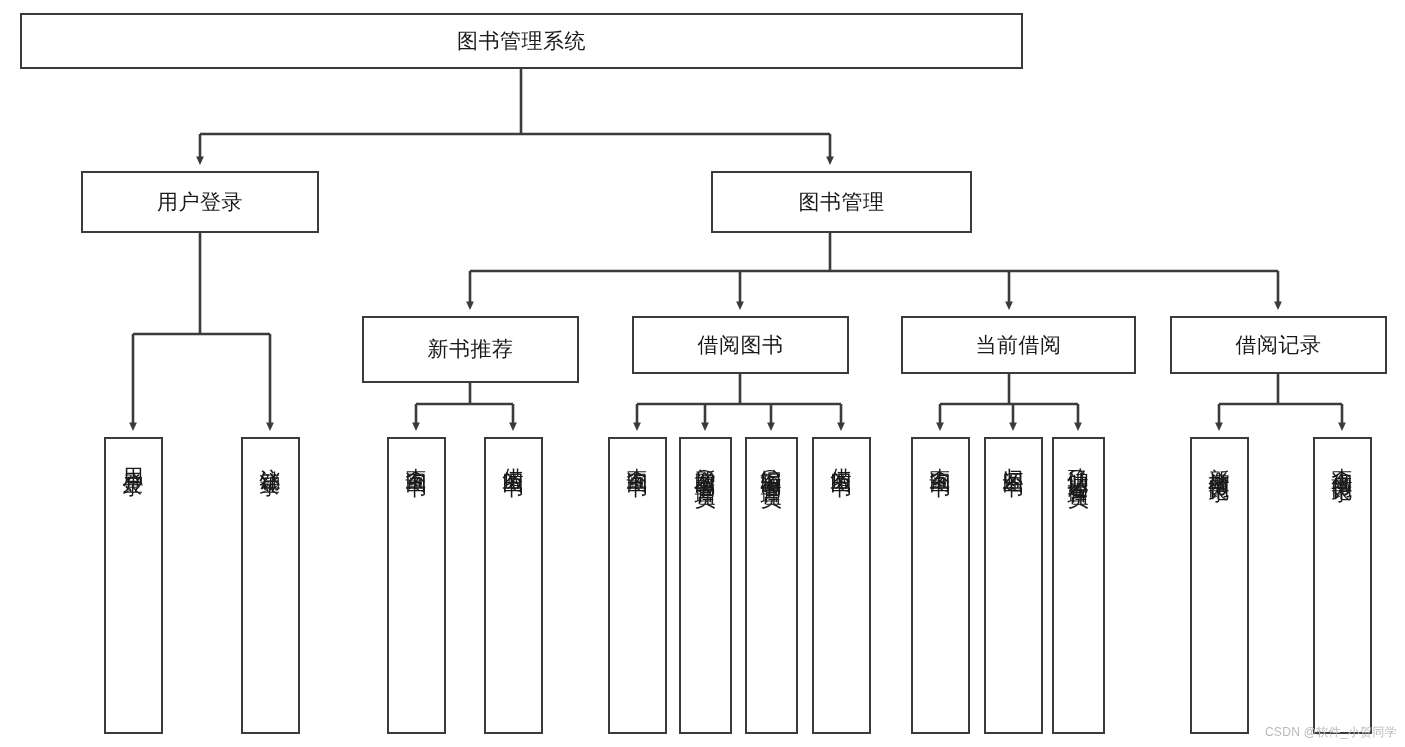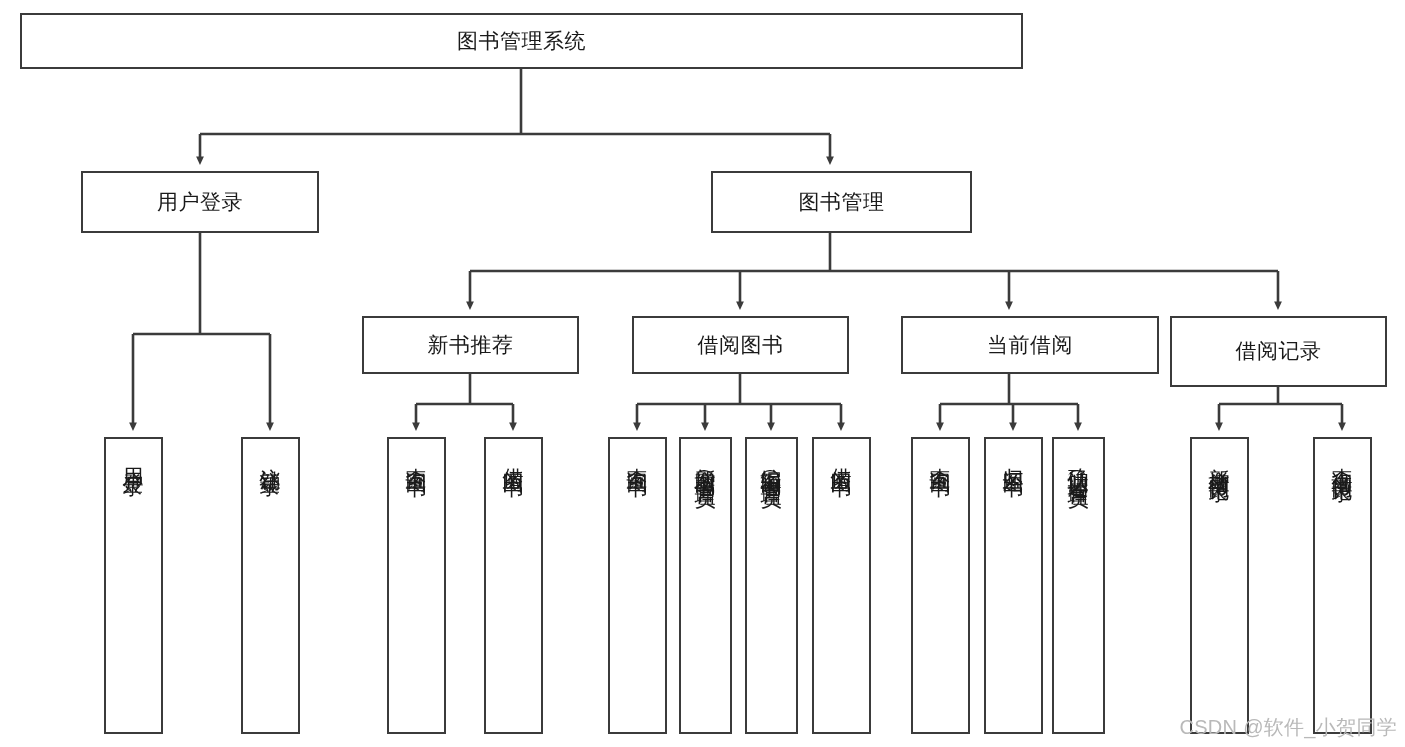--- a/index.html
+++ b/index.html
@@ -57,21 +57,21 @@
     writing-mode: vertical-rl;
     text-orientation: upright;
     font-size: 21px;
     letter-spacing: 3px;
     line-height: 1;
   }
   #watermark {
     position: absolute;
     right: 8px;
     bottom: 6px;
-    font-size: 20px;
+    font-size: 12px;
     color: #b9b9b9;
     z-index: 5;
     white-space: nowrap;
     letter-spacing: 0.3px;
   }
 </style>
 </head>
 <body>
 
 <div id="diagram-root">
@@ -130,30 +130,30 @@
     <span class="node-label">图书管理系统</span>
   </div>
 
   <div class="node horizontal" style="left: 81px; top: 171px; width: 238px; height: 62px;">
     <span class="node-label">用户登录</span>
   </div>
   <div class="node horizontal" style="left: 711px; top: 171px; width: 261px; height: 62px;">
     <span class="node-label">图书管理</span>
   </div>
 
-  <div class="node horizontal" style="left: 362px; top: 316px; width: 217px; height: 58px;">
+  <div class="node horizontal" style="left: 362px; top: 316px; width: 217px; height: 67px;">
     <span class="node-label">新书推荐</span>
   </div>
   <div class="node horizontal" style="left: 632px; top: 316px; width: 217px; height: 58px;">
     <span class="node-label">借阅图书</span>
   </div>
-  <div class="node horizontal" style="left: 901px; top: 316px; width: 258px; height: 58px;">
+  <div class="node horizontal" style="left: 901px; top: 316px; width: 235px; height: 58px;">
     <span class="node-label">当前借阅</span>
   </div>
-  <div class="node horizontal" style="left: 1170px; top: 316px; width: 217px; height: 71px;">
+  <div class="node horizontal" style="left: 1170px; top: 316px; width: 217px; height: 58px;">
     <span class="node-label">借阅记录</span>
   </div>
 
   <div class="node vertical" style="left: 104px; top: 437px; width: 59px; height: 297px;">
     <span class="node-label">用户登录</span>
   </div>
   <div class="node vertical" style="left: 241px; top: 437px; width: 59px; height: 297px;">
     <span class="node-label">注销登录</span>
   </div>
   <div class="node vertical" style="left: 387px; top: 437px; width: 59px; height: 297px;">

